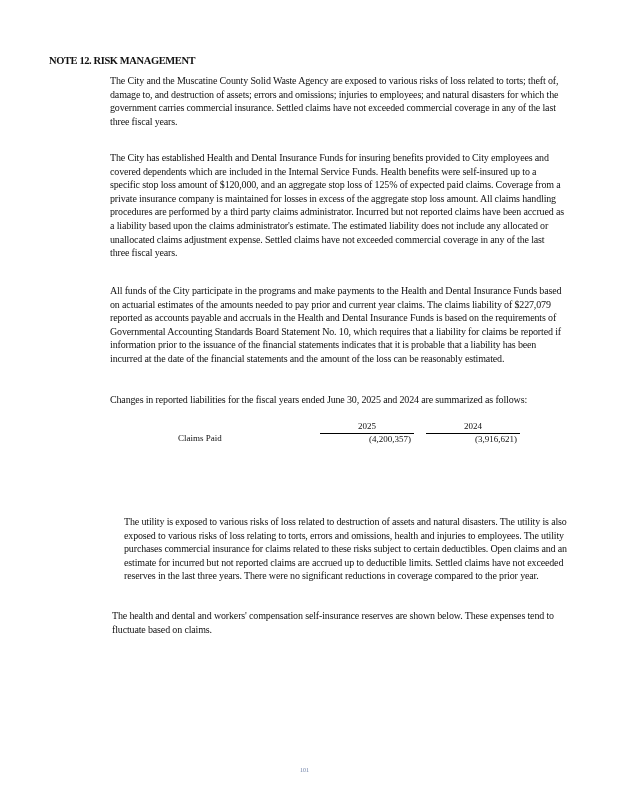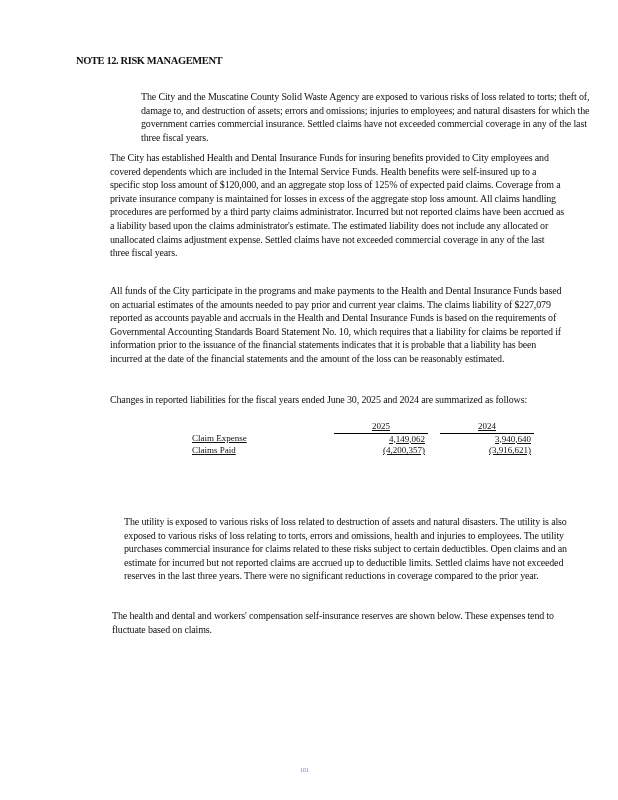--- a/index.html
+++ b/index.html
@@ -1,29 +1,29 @@
 <!DOCTYPE html>
 <html><head>
 <meta charset="utf-8">
 <style>
   html, body { margin: 0; padding: 0; background: #ffffff; }
   body { width: 618px; height: 800px; position: relative; overflow: hidden;
          font-family: "Liberation Serif", "DejaVu Serif", serif; color: #111; }
   .heading { position: absolute; left: 49px; top: 55px; font-size: 10.5px; font-weight: bold;
-             letter-spacing: -0.4px; margin-left: 27px; }
+             letter-spacing: -0.4px; }
   .para { position: absolute; left: 110px; width: 455px; font-size: 10px; line-height: 13.6px;
           letter-spacing: -0.15px; text-align: left; margin: 0; }
-  #p1 { top: 90px; margin-left: 31px; }
+  #p1 { top: 74px; }
   #p2 { top: 151px; }
   #p3 { top: 284px; }
   #p4 { top: 393px; }
   #p5 { top: 515px; left: 124px; }
   #p6 { top: 609px; left: 112px; }
-  table.liab { position: absolute; left: 192px; top: 421px; border-collapse: collapse;
-               font-size: 9px; line-height: 11.5px; text-decoration: underline; }
+  table.liab { position: absolute; left: 178px; top: 421px; border-collapse: collapse;
+               font-size: 9px; line-height: 11.5px; }
   table.liab td { padding: 0; white-space: nowrap; }
   .lbl { width: 142px; }
   .cur { width: 16px; text-align: left; padding-left: 6px !important; }
   .amt { width: 69px; text-align: right; padding-right: 3px !important; }
   .gap { width: 12px; }
   .yr { text-align: center; border-bottom: 1px solid #000; }
   .top-rule td.c { border-top: 1px solid #000; }
   .dbl td.c { border-bottom: 3px double #000; }
   .pagenum { position: absolute; left: 300px; top: 767px; font-size: 6px; color: #6b7ea6; }
 </style>
@@ -39,28 +39,20 @@
 
 <table class="liab">
   <tbody>
       <tr>
     <td class="lbl"></td>
     <td class="yr" colspan="2">2025</td>
     <td class="gap"></td>
     <td class="yr" colspan="2">2024</td>
   </tr>
   <tr>
-    <td class="lbl">Claim Expense</td>
-    <td class="cur"></td>
-    <td class="amt">4,149,062</td>
-    <td class="gap"></td>
-    <td class="cur"></td>
-    <td class="amt">3,940,640</td>
-  </tr>
-  <tr>
     <td class="lbl">Claims Paid</td>
     <td class="cur"></td>
     <td class="amt">(4,200,357)</td>
     <td class="gap"></td>
     <td class="cur"></td>
     <td class="amt">(3,916,621)</td>
   </tr>
 </tbody>
   </table>
 

